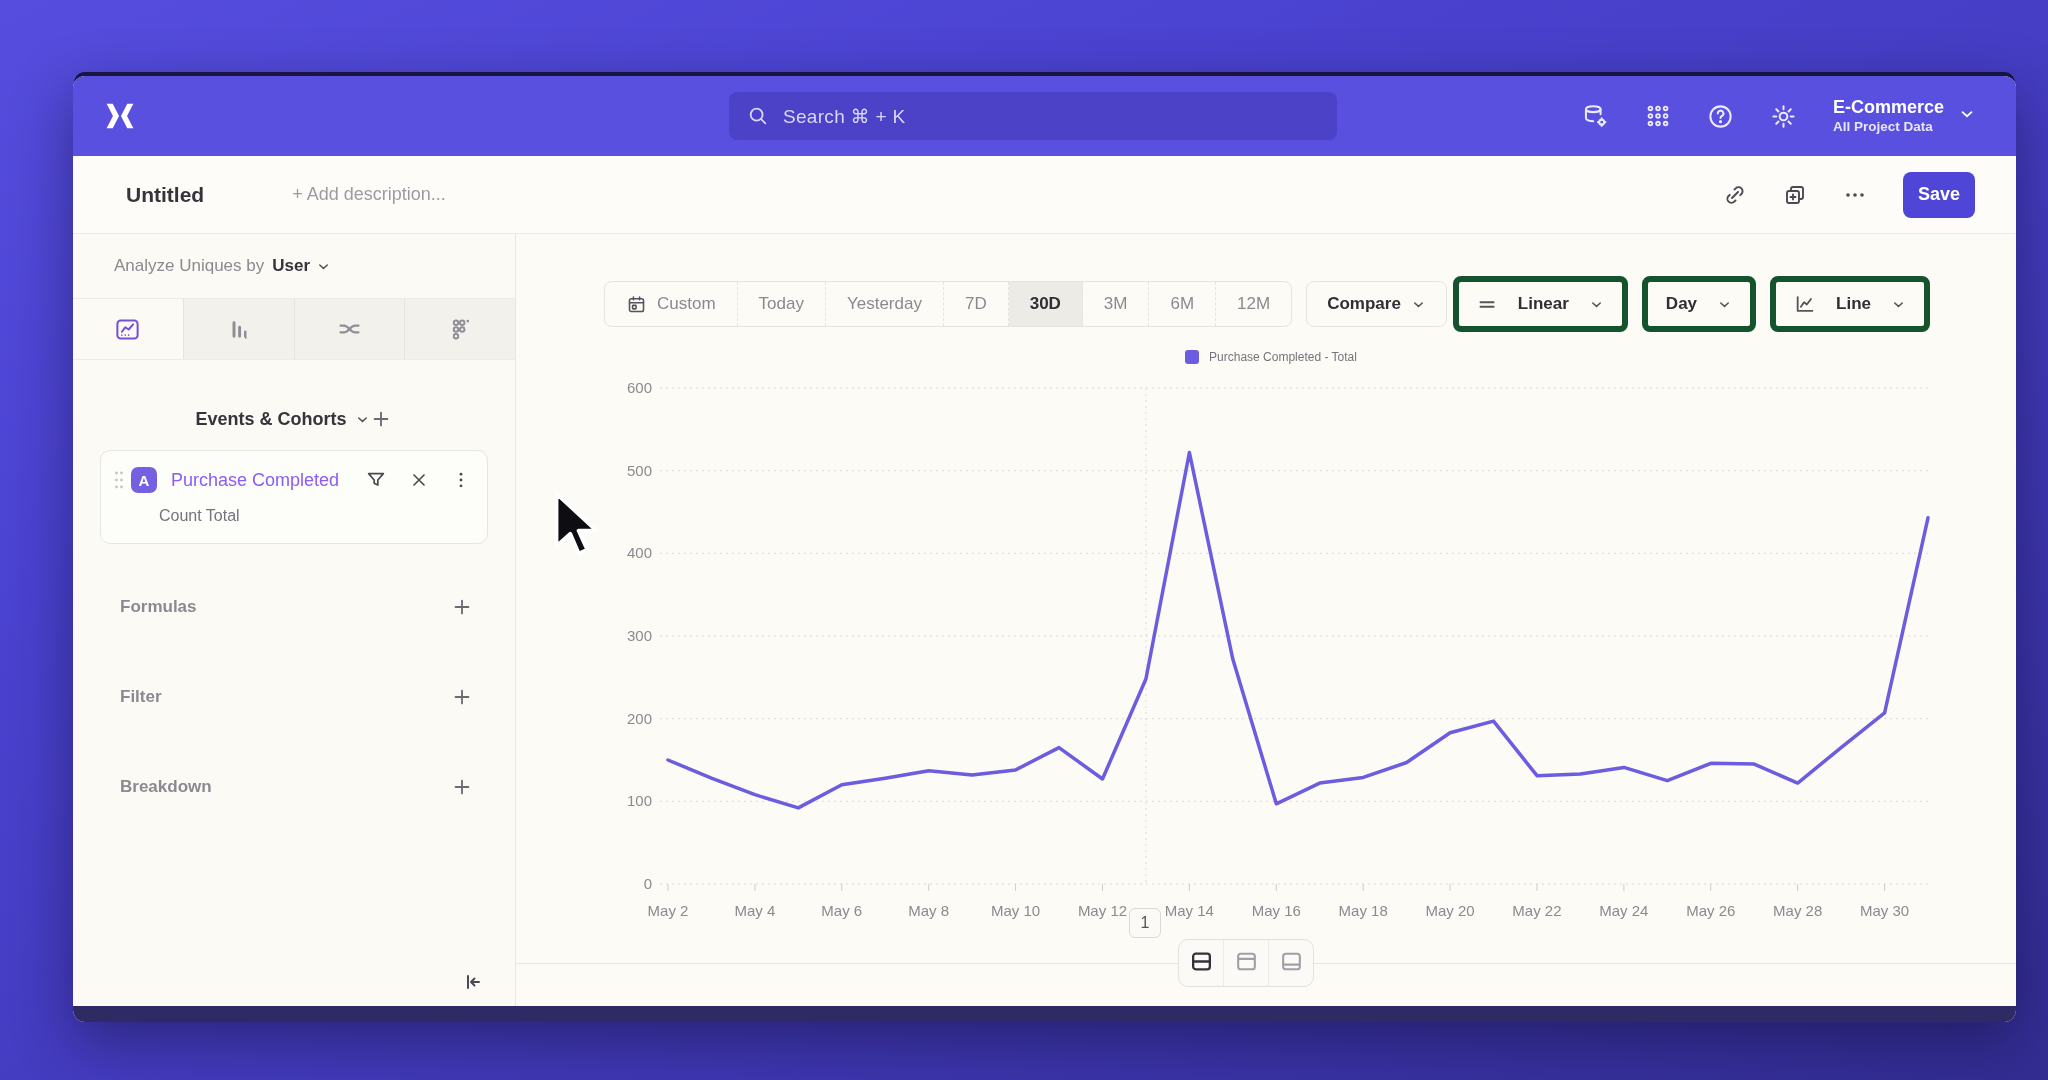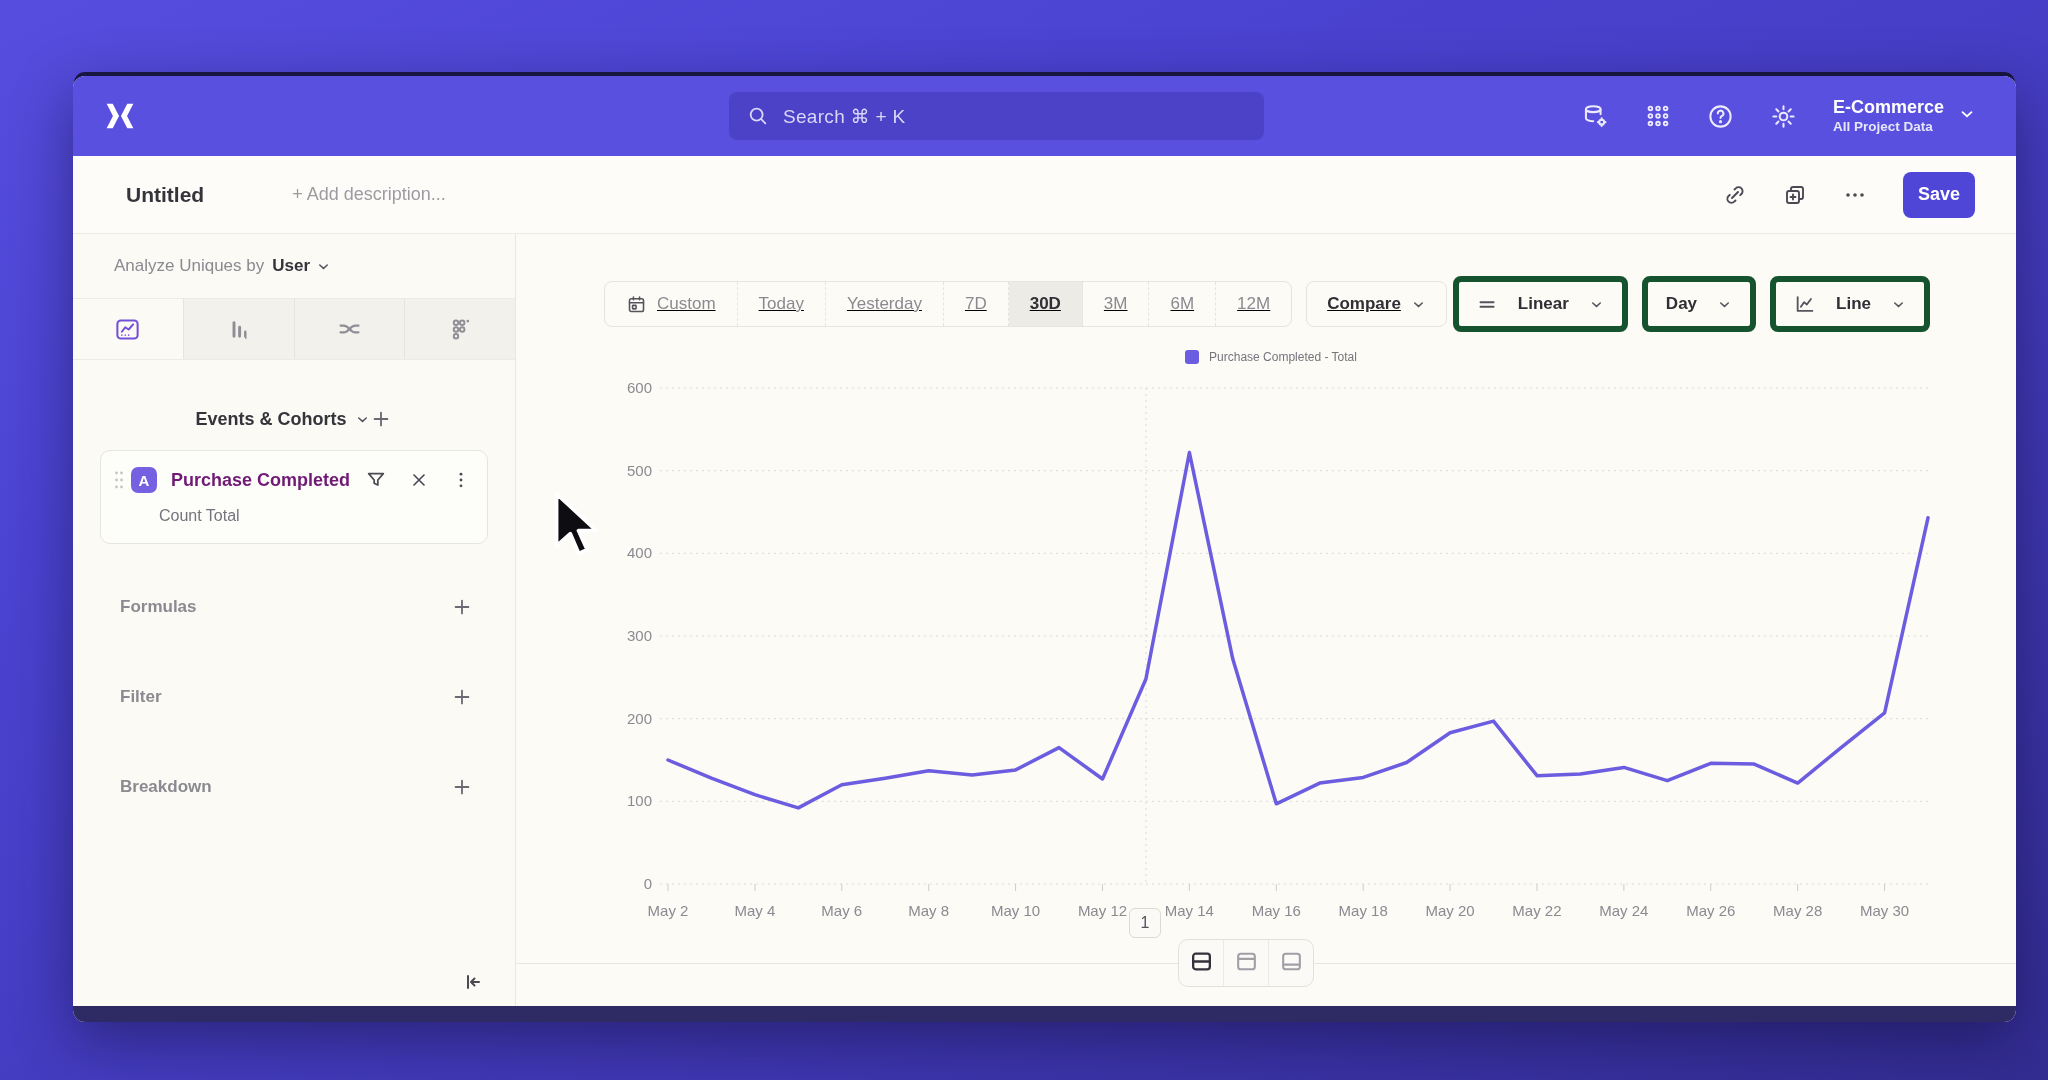--- a/index.html
+++ b/index.html
@@ -9,21 +9,21 @@
   
   .window{position:absolute;left:73px;top:76px;width:1943px;height:946px;border-radius:12px;
           display:flex;flex-direction:column;overflow:hidden;background:#fbfaf5;
           box-shadow:0 -5px 0 -1px rgba(16,14,40,.85),0 18px 60px rgba(10,8,40,.45);}
   
   .nav{height:80px;flex:0 0 80px;background:#5950e0;display:flex;align-items:center;position:relative;color:#fff;}
   .nav .logo{margin-left:27px;width:40px;display:flex;align-items:center;justify-content:center;cursor:pointer;}
   .nav-items{display:flex;align-items:center;margin-left:40px;gap:52px;}
   .nav-item{display:flex;align-items:center;gap:9px;font-size:19px;font-weight:500;color:#fff;cursor:pointer;}
   .nav-item svg{opacity:.9;}
-  .search{position:absolute;left:656px;top:16px;width:535px;height:48px;border-radius:8px;background:#4b42c7;
+  .search{position:absolute;left:656px;top:16px;width:608px;height:48px;border-radius:8px;background:#4b42c7;
           display:flex;align-items:center;padding:0 18px;box-sizing:border-box;color:#d9d6f6;cursor:text;}
   .search span{margin-left:14px;font-size:19px;letter-spacing:.3px;}
   .nav-right{margin-left:auto;display:flex;align-items:center;gap:36px;padding-right:40px;}
   .nav-icon{color:#eceafc;display:flex;cursor:pointer;}
   .project{display:flex;align-items:center;gap:14px;cursor:pointer;}
   .project .pname{font-size:18px;font-weight:700;line-height:1.2;}
   .project .psub{font-size:13.5px;font-weight:600;opacity:.85;line-height:1.2;}
   
   .subheader{height:78px;flex:0 0 78px;background:#fdfcf9;border-bottom:1px solid #eceae5;
              display:flex;align-items:center;padding:0 41px 0 53px;box-sizing:border-box;gap:32px;}
@@ -47,21 +47,21 @@
   .tab:last-child{border-right:none;}
   .tab.selected{background:#fbfaf5;color:#7450d8;}
   .side-head{margin:48px 42px 0 41px;display:flex;align-items:center;justify-content:center;}
   .side-head .lbl{display:flex;align-items:center;gap:8px;font-size:18px;font-weight:700;color:#35343b;}
   .plus{color:#6b6a72;display:flex;cursor:pointer;}
   .event-card{margin:20px 27px 0 27px;background:#fdfdf9;border:1px solid #e7e5e0;border-radius:10px;padding:16px 16px 18px 12px;cursor:pointer;}
   .card-row1{display:flex;align-items:center;}
   .drag{color:#c6c4bf;display:flex;cursor:grab;}
   .badge{width:26px;height:26px;border-radius:7px;background:#7560e2;color:#fff;font-size:15px;font-weight:700;
          display:flex;align-items:center;justify-content:center;margin-left:6px;}
-  .card-title{margin-left:14px;font-size:18px;font-weight:700;color:#701a75;flex:1;}
+  .card-title{margin-left:14px;font-size:18px;font-weight:400;color:#8b5cf6;flex:1;}
   .card-icons{display:flex;align-items:center;gap:22px;color:#4b4a52;}
   .card-icons span{display:flex;cursor:pointer;}
   .card-sub{margin:14px 0 0 46px;font-size:16px;color:#75747c;}
   .side-row{display:flex;align-items:center;justify-content:space-between;margin:0 42px 0 47px;}
   .side-row .lbl{font-size:17px;font-weight:600;color:#8b8a91;}
   .row-formulas{margin-top:52px;} .row-filter{margin-top:68px;} .row-breakdown{margin-top:68px;}
   .collapse{position:absolute;right:30px;bottom:12px;color:#4b4a52;display:flex;cursor:pointer;}
   
   .toolbar{position:absolute;top:42px;left:88px;right:86px;display:flex;align-items:center;}
   .range-group{display:flex;align-items:stretch;height:44px;border:1px solid #e6e4df;border-radius:8px;overflow:hidden;background:#fcfbf6;}
@@ -324,21 +324,21 @@
         <span class="collapse">
           <svg width="24" height="24" viewBox="0 0 24 24" fill="none" stroke="currentColor" stroke-width="2" stroke-linecap="round" stroke-linejoin="round">
               <path d="M7 6v12"></path>
               <path d="M18 12h-7M13.5 8.5 10 12l3.5 3.5"></path>
             </svg>
         </span>
       </div>
 
       <div class="main">
         <div class="toolbar">
-          <div style="display:flex;align-items:center;text-decoration:underline;">
+          <div style="display:flex;align-items:center;">
             <div class="range-group">
                 <div class="range-seg">
                   <span class="cal">
                     <svg width="21" height="21" viewBox="0 0 24 24" fill="none" stroke="currentColor" stroke-width="1.8" stroke-linecap="round">
                       <rect x="4" y="5.5" width="16" height="14.5" rx="2"></rect>
                       <path d="M4 10h16M8.5 3.5v3M15.5 3.5v3"></path>
                       <rect x="7.5" y="13" width="4" height="4" rx="0.8"></rect>
                     </svg>
                   </span>
                   <span>Custom</span>

